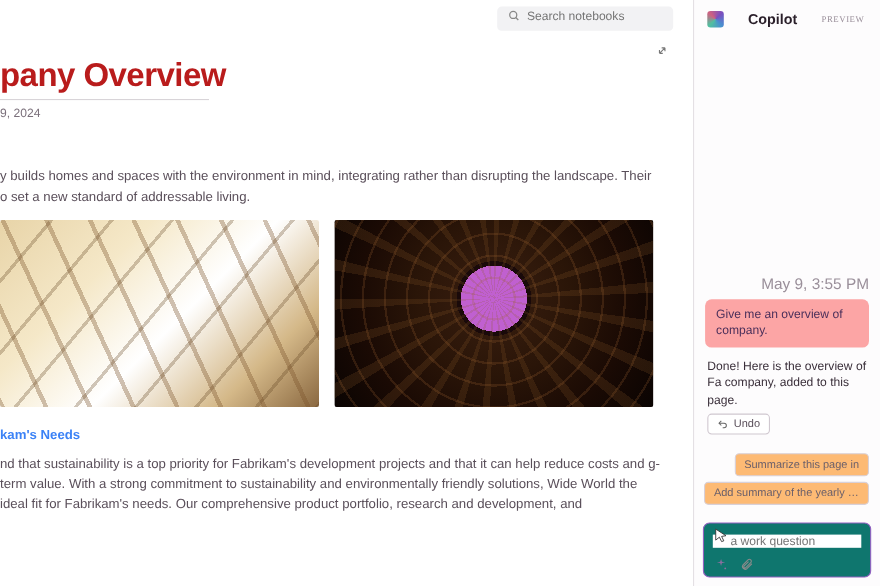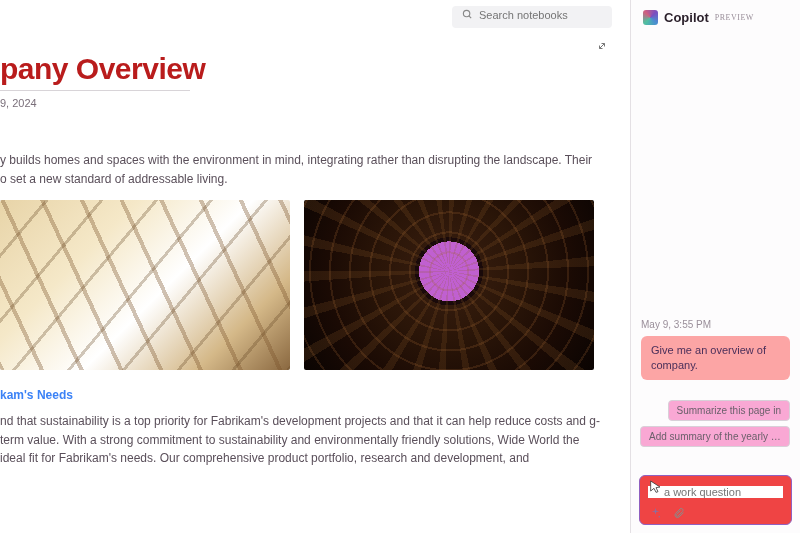--- a/index.html
+++ b/index.html
@@ -22,33 +22,33 @@
     repeating-linear-gradient(65deg, rgba(120,80,40,0.35) 0 4px, transparent 4px 36px),
     repeating-linear-gradient(-50deg, rgba(100,70,35,0.3) 0 3px, transparent 3px 42px); }
   .img2 { background: radial-gradient(circle at 50% 42%, #c060d0 0 30px, #1a0a0a 30px 34px, transparent 34px),
                        radial-gradient(circle at 50% 42%, #3a1f10 0%, #2a1508 40%, #1a0a04 70%, #0a0402 100%); }
   .img2::before { content:""; position:absolute; inset:0; background:
     repeating-radial-gradient(circle at 50% 42%, transparent 0 18px, rgba(160,100,50,0.22) 18px 20px),
     repeating-conic-gradient(from 0deg at 50% 42%, rgba(140,90,40,0.2) 0 4deg, transparent 4deg 14deg); }
   .subhead { font-size: 12px; font-weight: 600; color: #3b82f6; margin-bottom: 10px; }
 
   .side { width: 170px; border-left: 1px solid #e4e0e4; display: flex; flex-direction: column; background: #fdfcfd; }
-  .side-head { display: flex; align-items: center; gap: 6px; padding: 10px 12px 6px; }
+  .side-head { display: flex; align-items: center; gap: 22px; padding: 10px 12px 6px; }
   .logo { width: 15px; height: 15px; border-radius: 3px; background: conic-gradient(from 45deg, #7a4fc0, #4a8fd0, #50c0a0, #d06080, #7a4fc0); }
   .ctitle { font-size: 13px; font-weight: 600; color: #2a1f2a; }
   .preview { font-size: 8px; color: #9a8f9a; letter-spacing: 0.5px; font-family: Liberation Serif, serif; }
   .chat { flex: 1; padding: 8px 10px; display: flex; flex-direction: column; overflow: hidden; }
   .spacer { flex: 1; }
-  .ts { text-align: left; font-size: 10px; color: #9a8f9a; margin-bottom: 6px; }
+  .ts { text-align: right; font-size: 14px; color: #9a8f9a; margin-bottom: 6px; }
   .bubble-user { align-self: flex-end; background: #fca5a5; color: #4a2f5a; font-size: 11px; padding: 7px 10px; border-radius: 6px; max-width: 150px; line-height: 1.35; margin-bottom: 10px; }
   .bubble-asst { font-size: 11px; color: #3a2f3a; line-height: 1.4; padding: 0 2px 6px; }
   .undo { display: inline-flex; align-items: center; gap: 5px; border: 1px solid #d0c8d0; border-radius: 4px; padding: 3px 8px; font-size: 10px; color: #5a4f5a; cursor: pointer; margin-top: 4px; background: #fff; }
   .suggests { display: flex; flex-direction: column; gap: 5px; margin: 10px 0 8px; align-items: flex-end; }
-  .chip { border: 1px solid #d8d0d8; border-radius: 4px; padding: 4px 8px; font-size: 10px; color: #6a5f6a; background: #f9a8d4; white-space: nowrap; overflow: hidden; text-overflow: ellipsis; max-width: 150px; cursor: pointer; }
-  .composer { border: 1.5px solid #9060c0; border-radius: 6px; margin: 12px 8px 8px; padding: 6px 8px 4px; position: relative; background: #ef4444; }
+  .chip { border: 1px solid #d8d0d8; border-radius: 4px; padding: 4px 8px; font-size: 10px; color: #6a5f6a; background: #fdba74; white-space: nowrap; overflow: hidden; text-overflow: ellipsis; max-width: 150px; cursor: pointer; }
+  .composer { border: 1.5px solid #9060c0; border-radius: 6px; margin: 0 8px 8px; padding: 6px 8px 4px; position: relative; background: #0f766e; }
   .composer input { border: none; width: 100%; font-size: 11px; color: #aaa; outline: none; }
   .crow { display: flex; gap: 10px; margin-top: 6px; align-items: center; }
   .cicon { width: 14px; height: 14px; display: inline-flex; align-items: center; justify-content: center; color: #8a6fa0; cursor: pointer; }
   .cursor { position: absolute; top: 2px; left: 8px; font-size: 16px; pointer-events: none; }
   svg { display: block; }
 </style>
 </head>
 <body>
 
 <div class="app">
@@ -92,20 +92,32 @@
     <div class="side-head">
       <span class="logo"></span>
       <span class="ctitle">Copilot</span>
       <span class="preview">PREVIEW</span>
     </div>
 
     <div class="chat">
       <div class="spacer"></div>
       <div class="ts">May 9, 3:55 PM</div>
       <div class="bubble-user">Give me an overview of company.</div>
+      <div class="bubble-asst">
+        <span>Done! Here is the overview of Fa company, added to this page.</span><br>
+        <button class="undo">
+          <span>
+            <svg width="10" height="10" viewBox="0 0 24 24" fill="none" stroke="#666" stroke-width="2.2">
+                <path d="M9 14l-5-5 5-5"></path>
+                <path d="M4 9h11a5 5 0 010 10h-3"></path>
+              </svg>
+          </span>
+          <span>Undo</span>
+        </button>
+      </div>
 
       <div class="suggests">
         <div class="chip">Summarize this page in</div>
         <div class="chip">Add summary of the yearly financial</div>
       </div>
     </div>
 
     <div class="composer">
       <span class="cursor">
         <svg width="16" height="18" viewBox="0 0 24 24" fill="#fff" stroke="#333" stroke-width="1.2">

